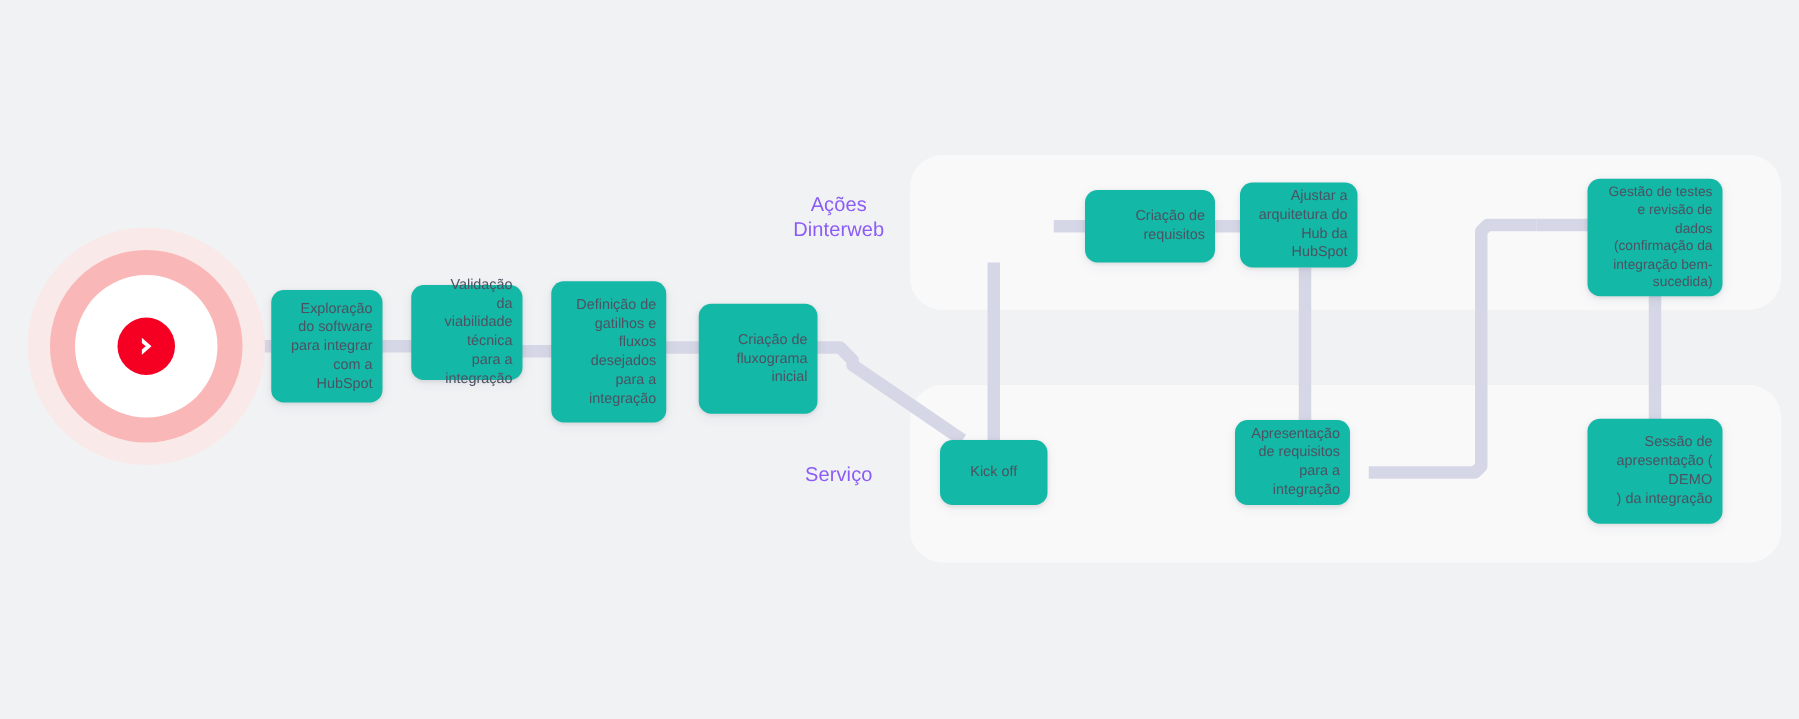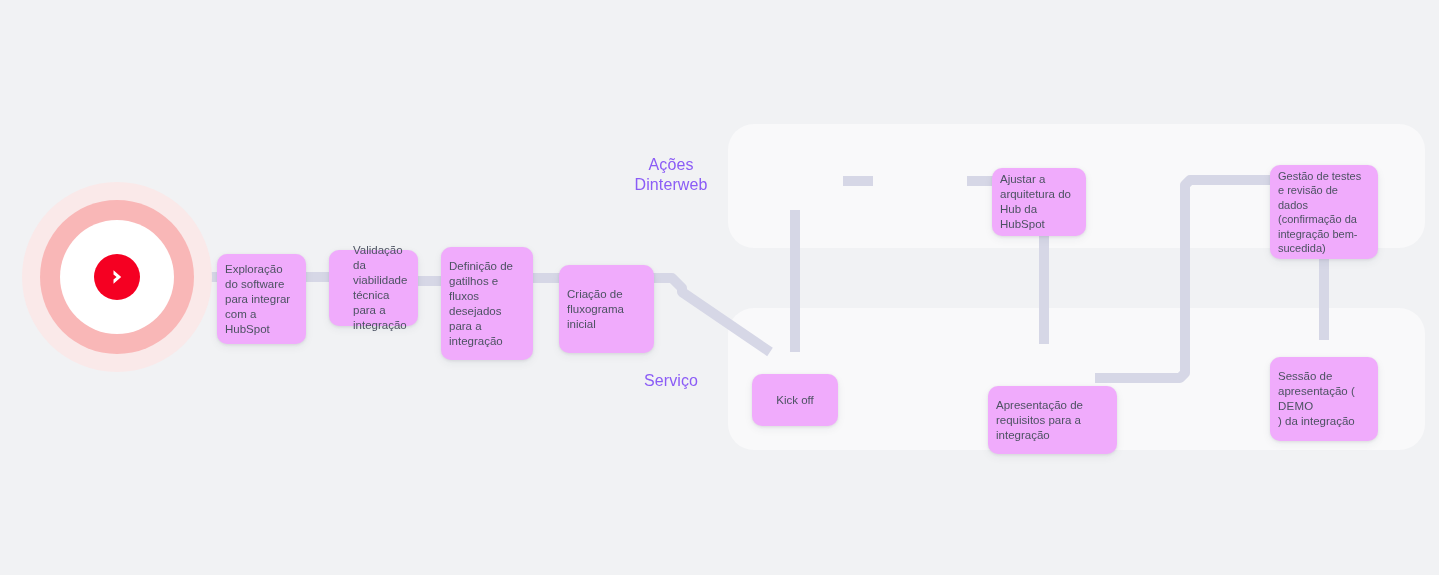--- a/index.html
+++ b/index.html
@@ -86,30 +86,29 @@
   #connectors {
     position: absolute;
     left: 0; top: 0;
     width: 1439px; height: 575px;
     pointer-events: none;
   }
 
   
   .node {
     position: absolute;
-    background: #f0abfc;
+    background: #14b8a6;
     border-radius: 10px;
     box-shadow: 0 1px 3px rgba(40,44,63,.10), 0 3px 10px rgba(40,44,63,.06);
     display: flex;
     align-items: center;
     justify-content: center;
-    text-align: left;
+    text-align: right;
     box-sizing: border-box;
     padding: 6px 8px;
-    margin-top: 22px;
   }
   .node span {
     color: #4c5262;
     font-size: 11.5px;
     line-height: 15px;
     display: block;
   }
   .node.small span { font-size: 11px; line-height: 14.5px; }
 
   
@@ -120,21 +119,21 @@
 
   
   #n-sessao-val  { left: 742px;  top: 152px; width: 106px; height: 58px; }
   #n-criacao-req { left: 868px;  top: 152px; width: 104px; height: 58px; }
   #n-ajustar     { left: 992px;  top: 146px; width: 94px;  height: 68px; }
   #n-desenv      { left: 1128px; top: 140px; width: 106px; height: 80px; }
   #n-gestao      { left: 1270px; top: 143px; width: 108px; height: 94px; }
 
   
   #n-kickoff    { left: 752px;  top: 352px; width: 86px;  height: 52px; }
-  #n-apresent   { left: 988px;  top: 364px; width: 129px; height: 68px; }
+  #n-apresent   { left: 988px;  top: 336px; width: 92px; height: 68px; }
   #n-demo       { left: 1270px; top: 335px; width: 108px; height: 84px; }
 
   .demo-caps { font-size: 10px; letter-spacing: .2px; }
 </style>
 </head>
 <body>
 
 <div id="canvas">
 
   <div class="lane-panel" id="lane-top"></div>
@@ -194,20 +193,23 @@
   <div class="node" id="n-validacao">
     <span>Validação da viabilidade técnica para a integração</span>
   </div>
   <div class="node" id="n-definicao">
     <span>Definição de gatilhos e fluxos desejados para a integração</span>
   </div>
   <div class="node" id="n-fluxograma">
     <span>Criação de fluxograma inicial</span>
   </div>
 
+  <div class="node" id="n-criacao-req">
+    <span>Criação de requisitos</span>
+  </div>
   <div class="node" id="n-ajustar">
     <span>Ajustar a arquitetura do Hub da HubSpot</span>
   </div>
   <div class="node small" id="n-gestao">
     <span>Gestão de testes e revisão de dados (confirmação da integração bem-sucedida)</span>
   </div>
 
   <div class="node" id="n-kickoff">
     <span>Kick off</span>
   </div>

